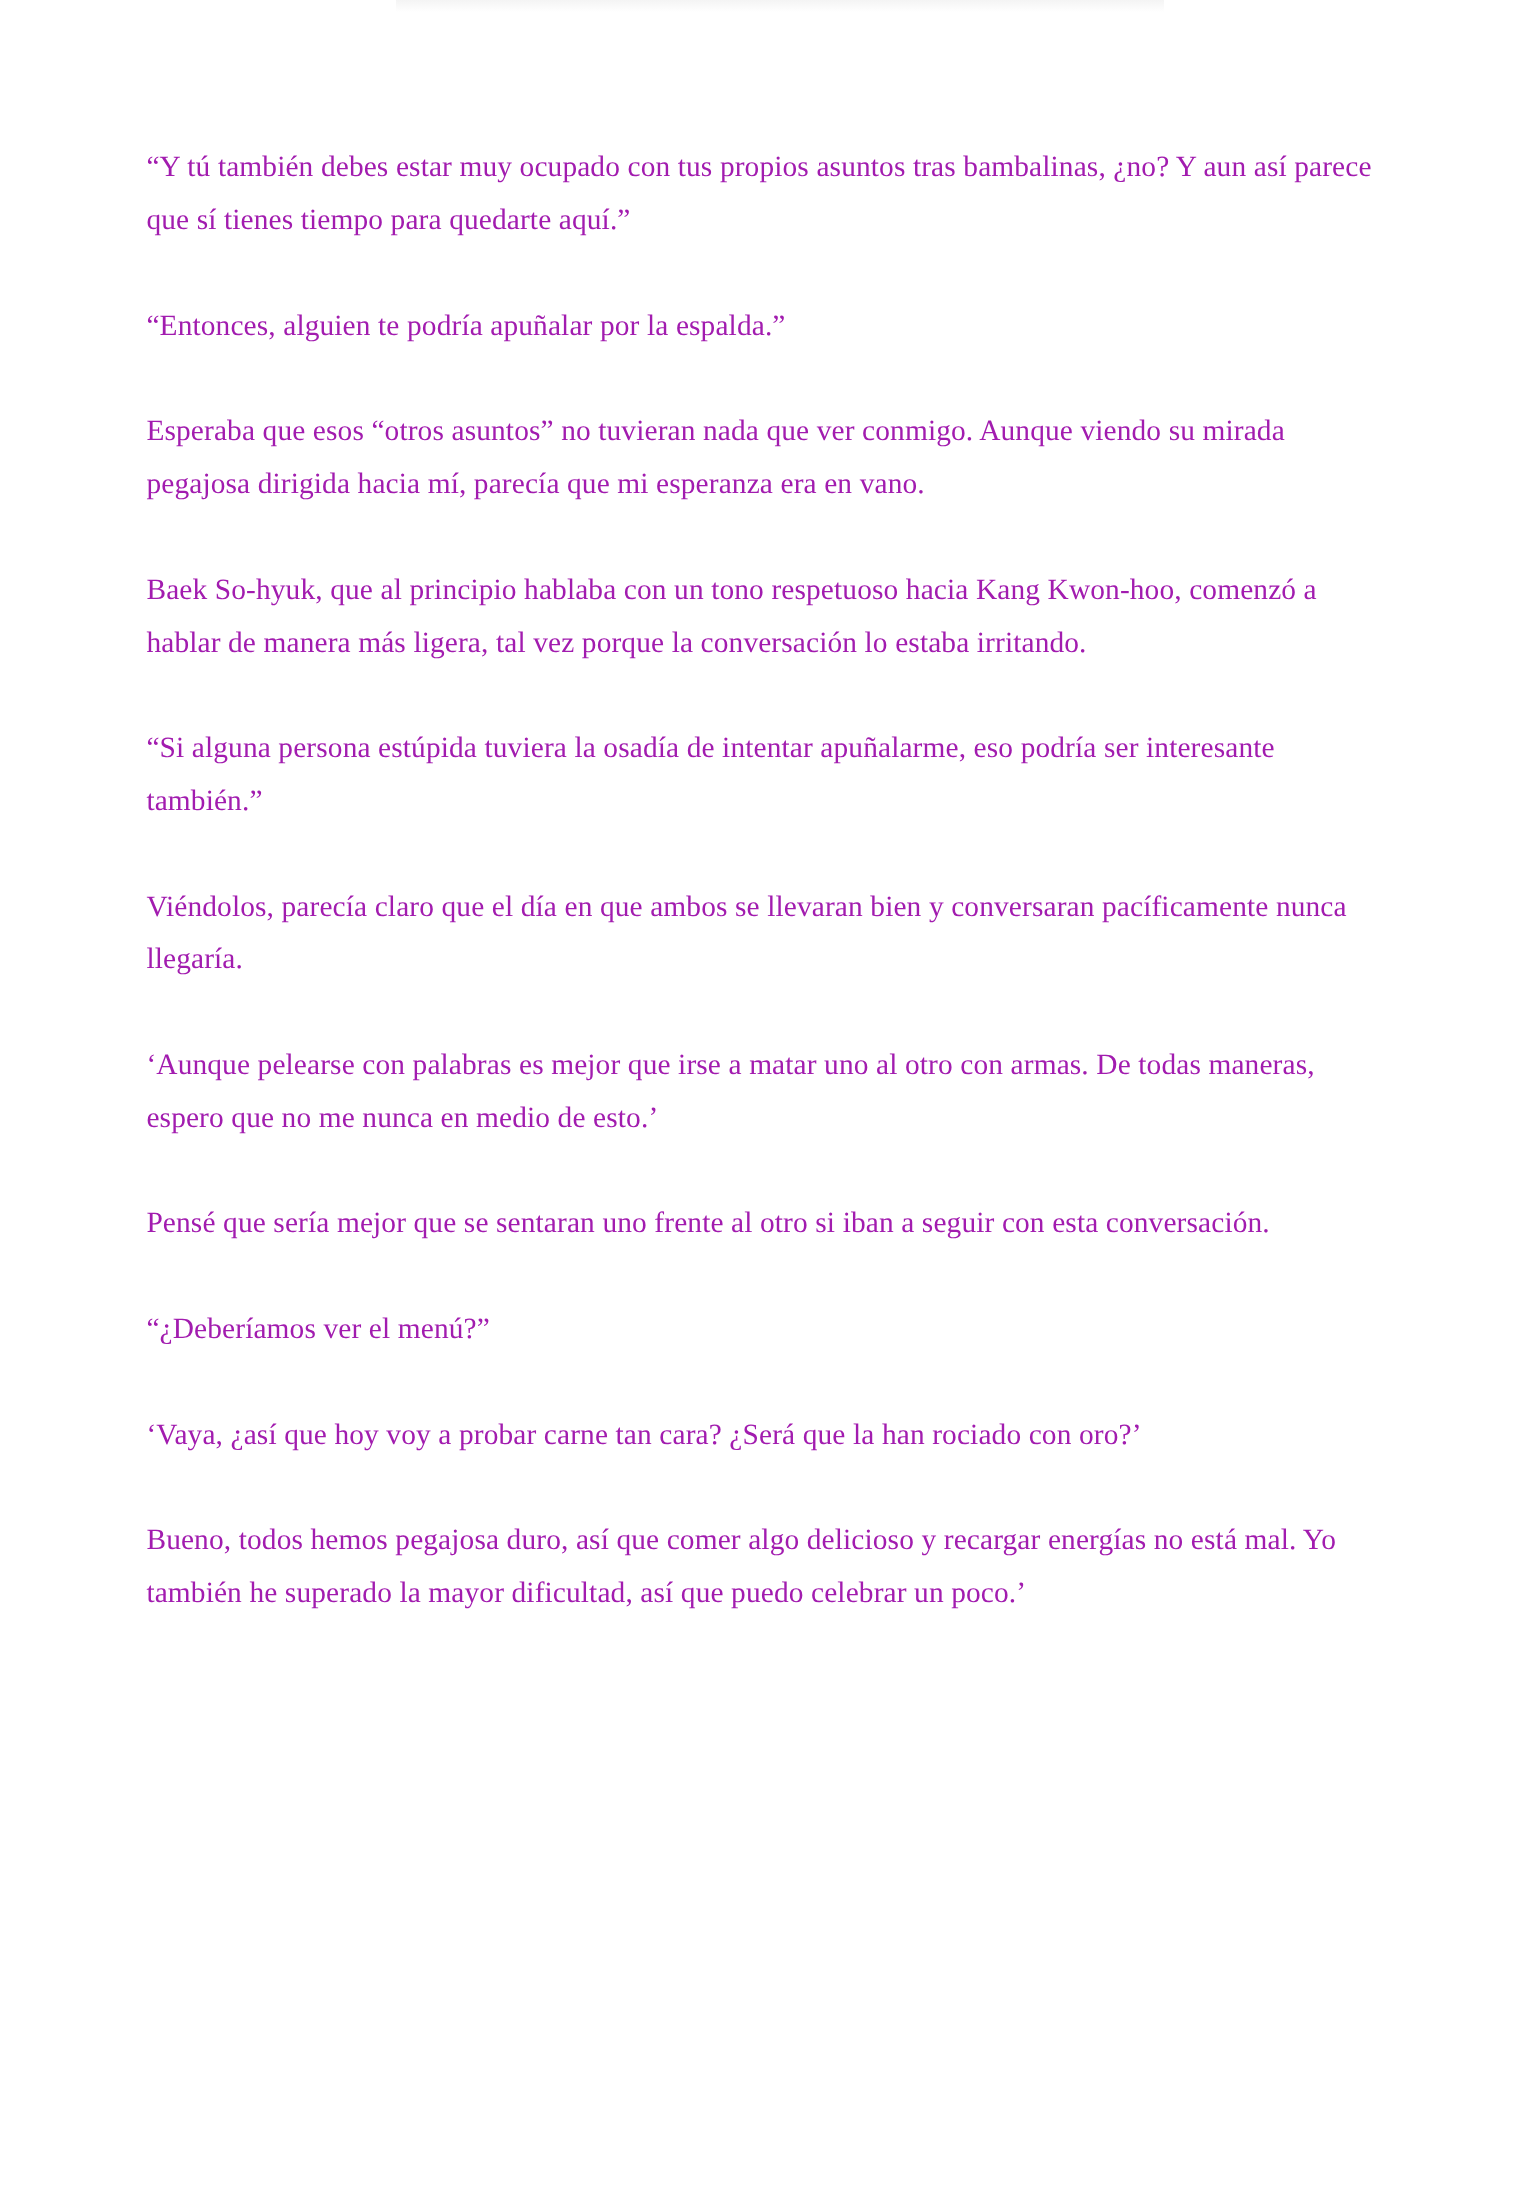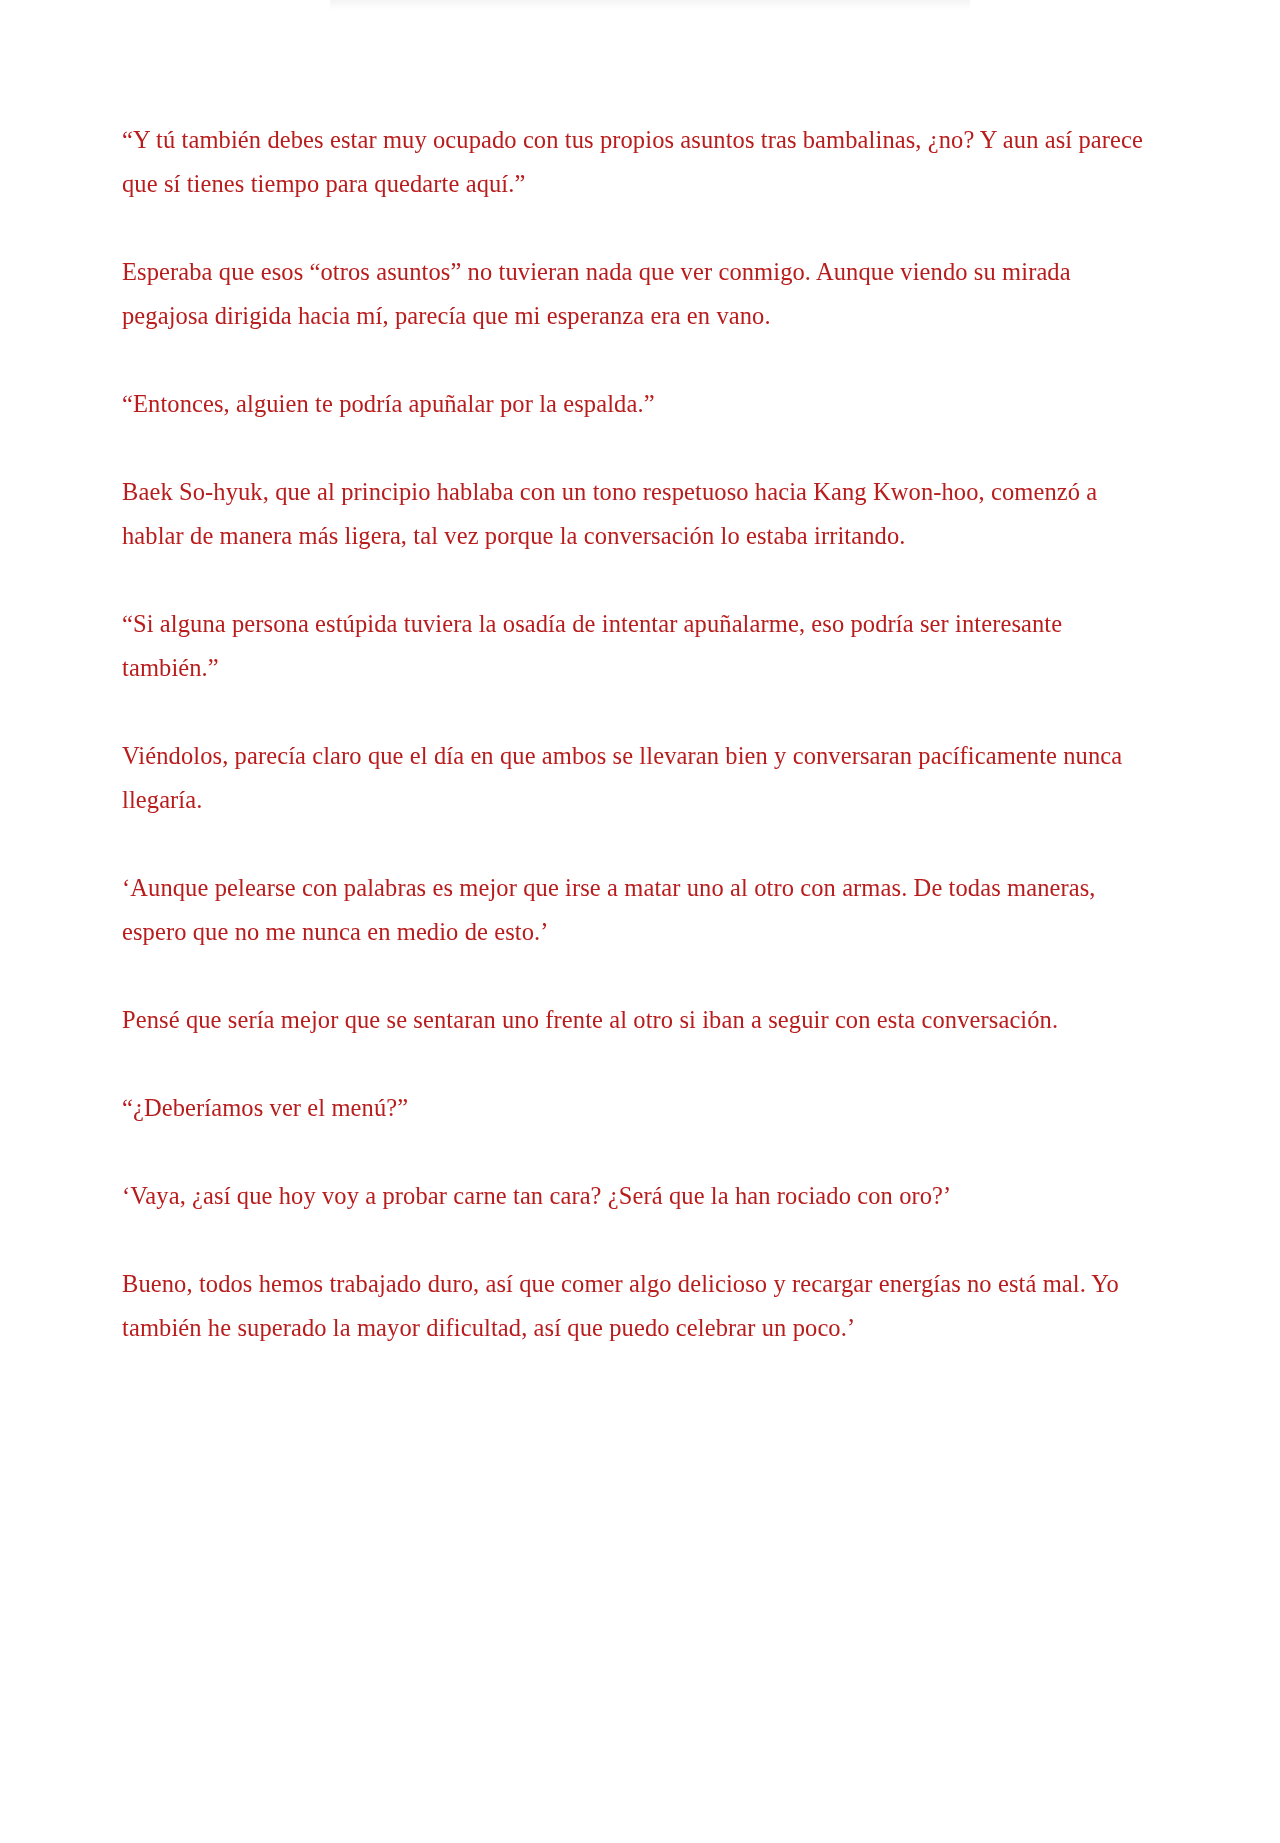--- a/index.html
+++ b/index.html
@@ -22,38 +22,38 @@
       background: linear-gradient(to bottom, #f4f4f4, #ffffff);
     }
     .reader {
       position: absolute;
       left: 122px;
       top: 118px;
       width: 1040px;
       font-family: "Liberation Serif", "DejaVu Serif", serif;
       font-size: 24.5px;
       line-height: 44px;
-      color: #b91c1c;
+      color: #a21caf;
       letter-spacing: 0.1px;
     }
     .reader p {
       margin: 0 0 44px 0;
       padding: 0;
     }
   </style>
 </head>
 <body>
 
 <div class="top-shadow"></div>
 
 <div class="reader">
   <p>“Y tú también debes estar muy ocupado con tus propios asuntos tras bambalinas, ¿no? Y aun así parece que sí tienes tiempo para quedarte aquí.”</p>
+  <p>“Entonces, alguien te podría apuñalar por la espalda.”</p>
   <p>Esperaba que esos “otros asuntos” no tuvieran nada que ver conmigo. Aunque viendo su mirada pegajosa dirigida hacia mí, parecía que mi esperanza era en vano.</p>
-  <p>“Entonces, alguien te podría apuñalar por la espalda.”</p>
   <p>Baek So-hyuk, que al principio hablaba con un tono respetuoso hacia Kang Kwon-hoo, comenzó a hablar de manera más ligera, tal vez porque la conversación lo estaba irritando.</p>
   <p>“Si alguna persona estúpida tuviera la osadía de intentar apuñalarme, eso podría ser interesante también.”</p>
   <p>Viéndolos, parecía claro que el día en que ambos se llevaran bien y conversaran pacíficamente nunca llegaría.</p>
   <p>‘Aunque pelearse con palabras es mejor que irse a matar uno al otro con armas. De todas maneras, espero que no me nunca en medio de esto.’</p>
   <p>Pensé que sería mejor que se sentaran uno frente al otro si iban a seguir con esta conversación.</p>
   <p>“¿Deberíamos ver el menú?”</p>
   <p>‘Vaya, ¿así que hoy voy a probar carne tan cara? ¿Será que la han rociado con oro?’</p>
-  <p>Bueno, todos hemos trabajado duro, así que comer algo delicioso y recargar energías no está mal. Yo también he superado la mayor dificultad, así que puedo celebrar un poco.’</p>
+  <p>Bueno, todos hemos pegajosa duro, así que comer algo delicioso y recargar energías no está mal. Yo también he superado la mayor dificultad, así que puedo celebrar un poco.’</p>
 </div>
 
 </body></html>

